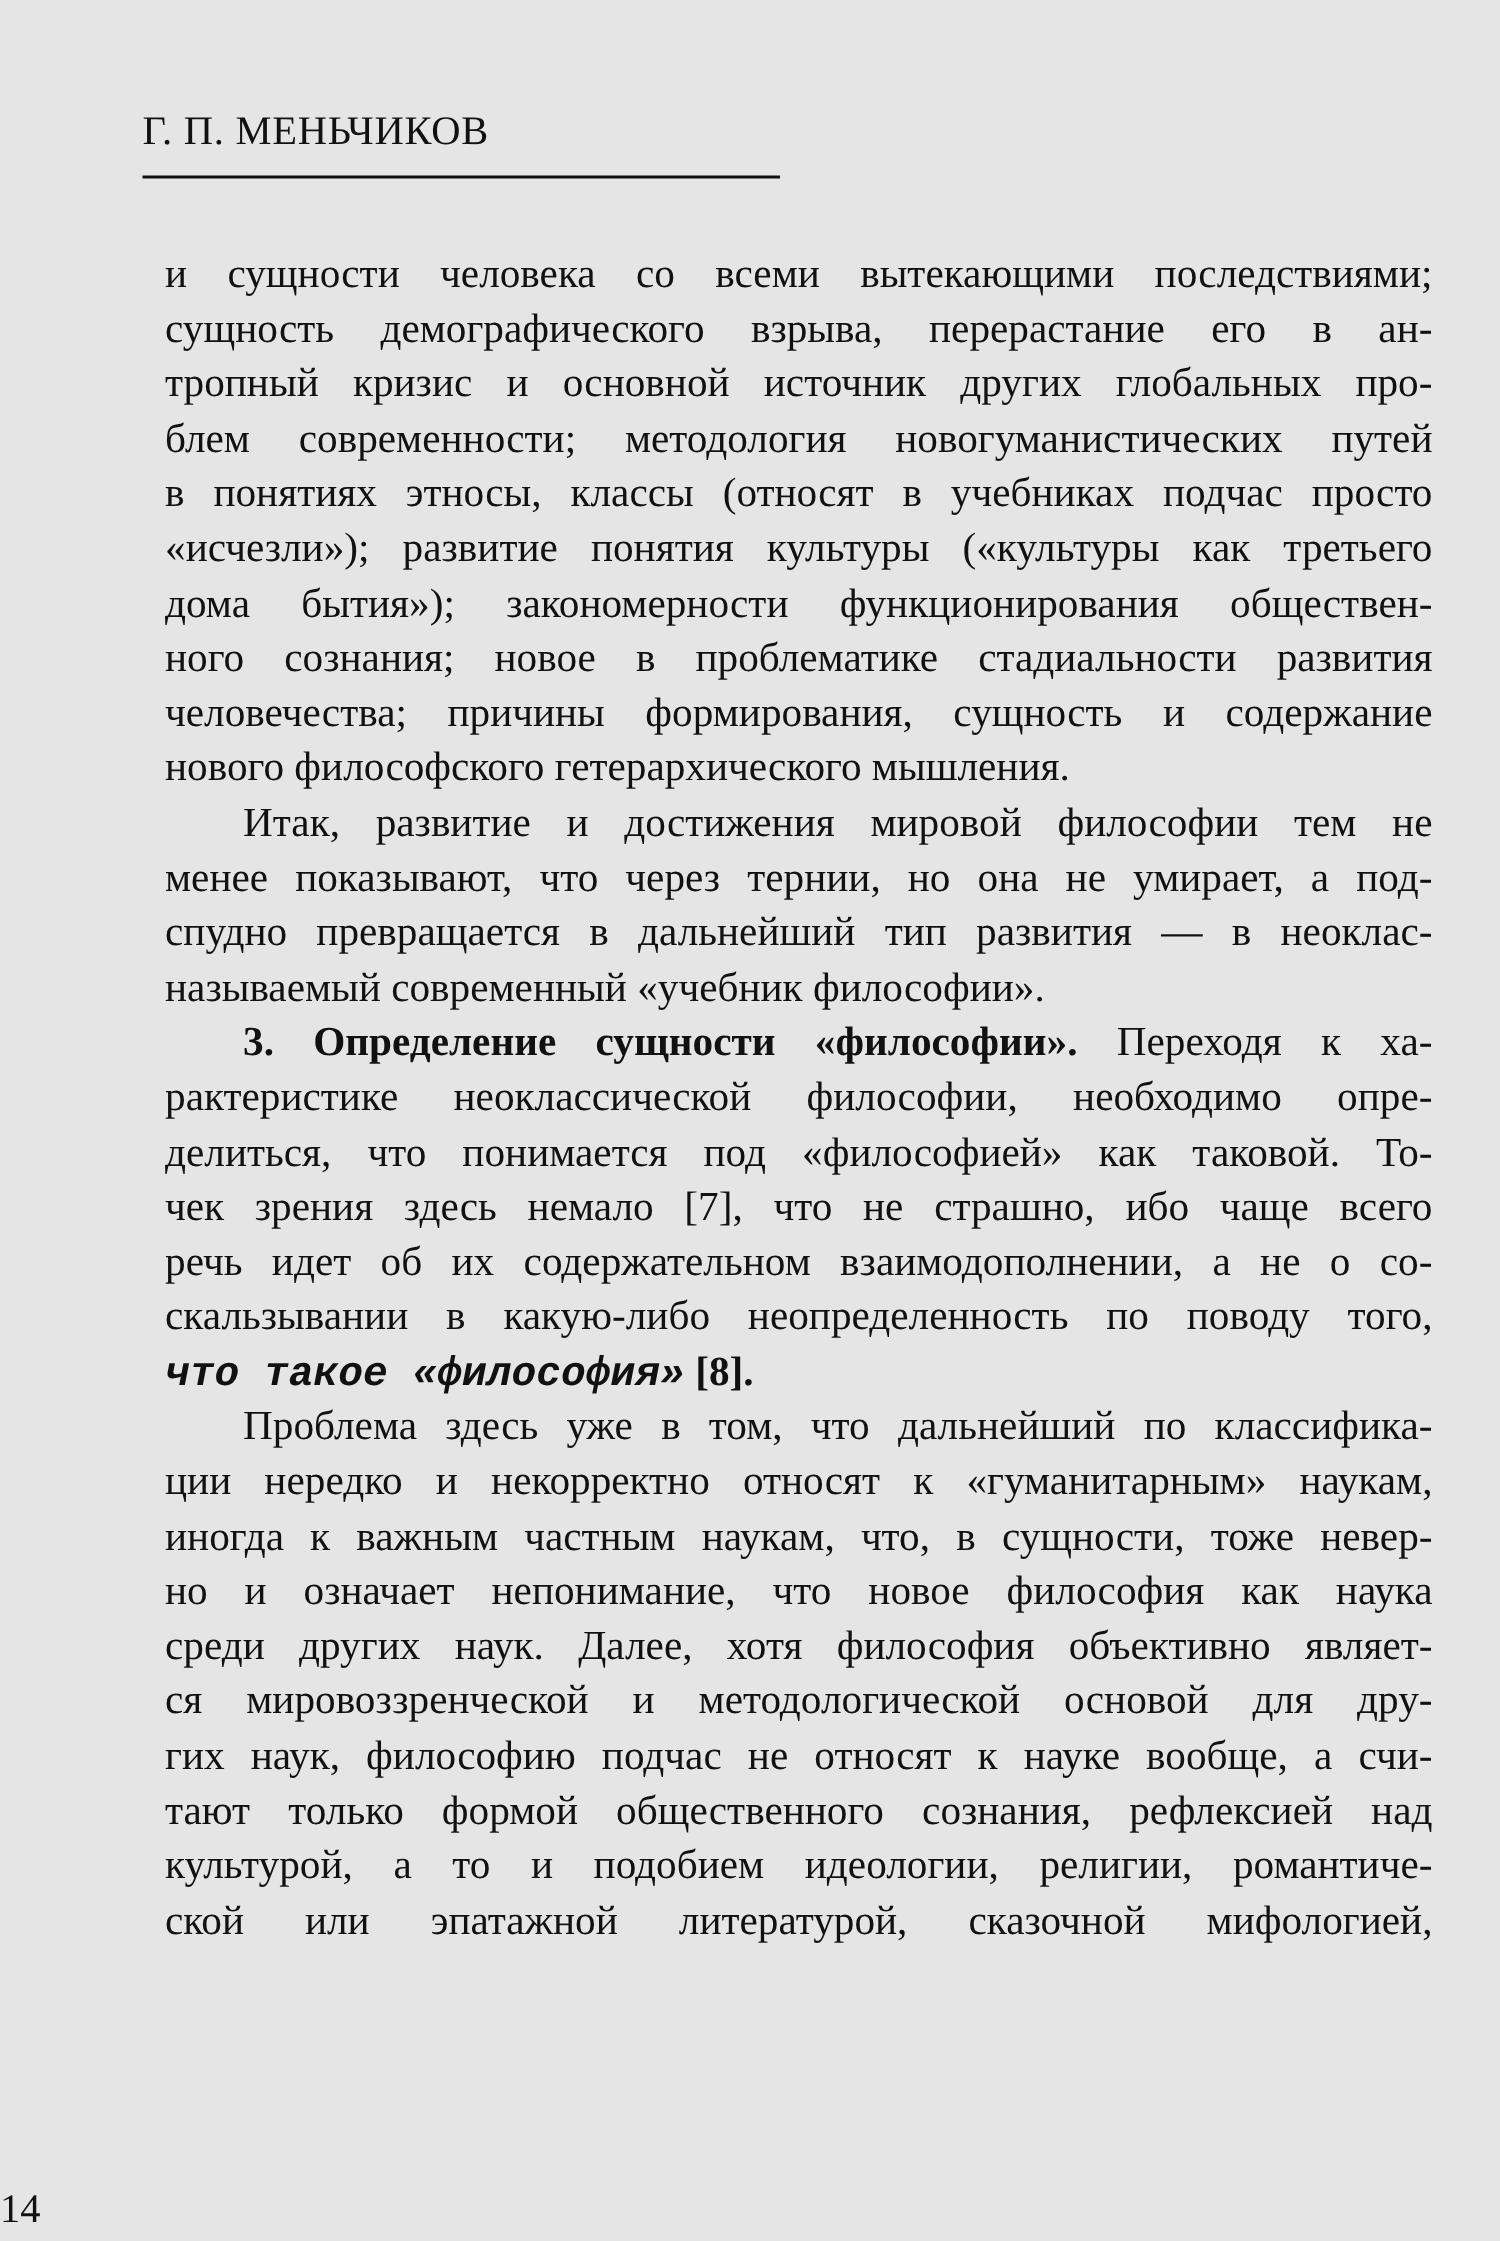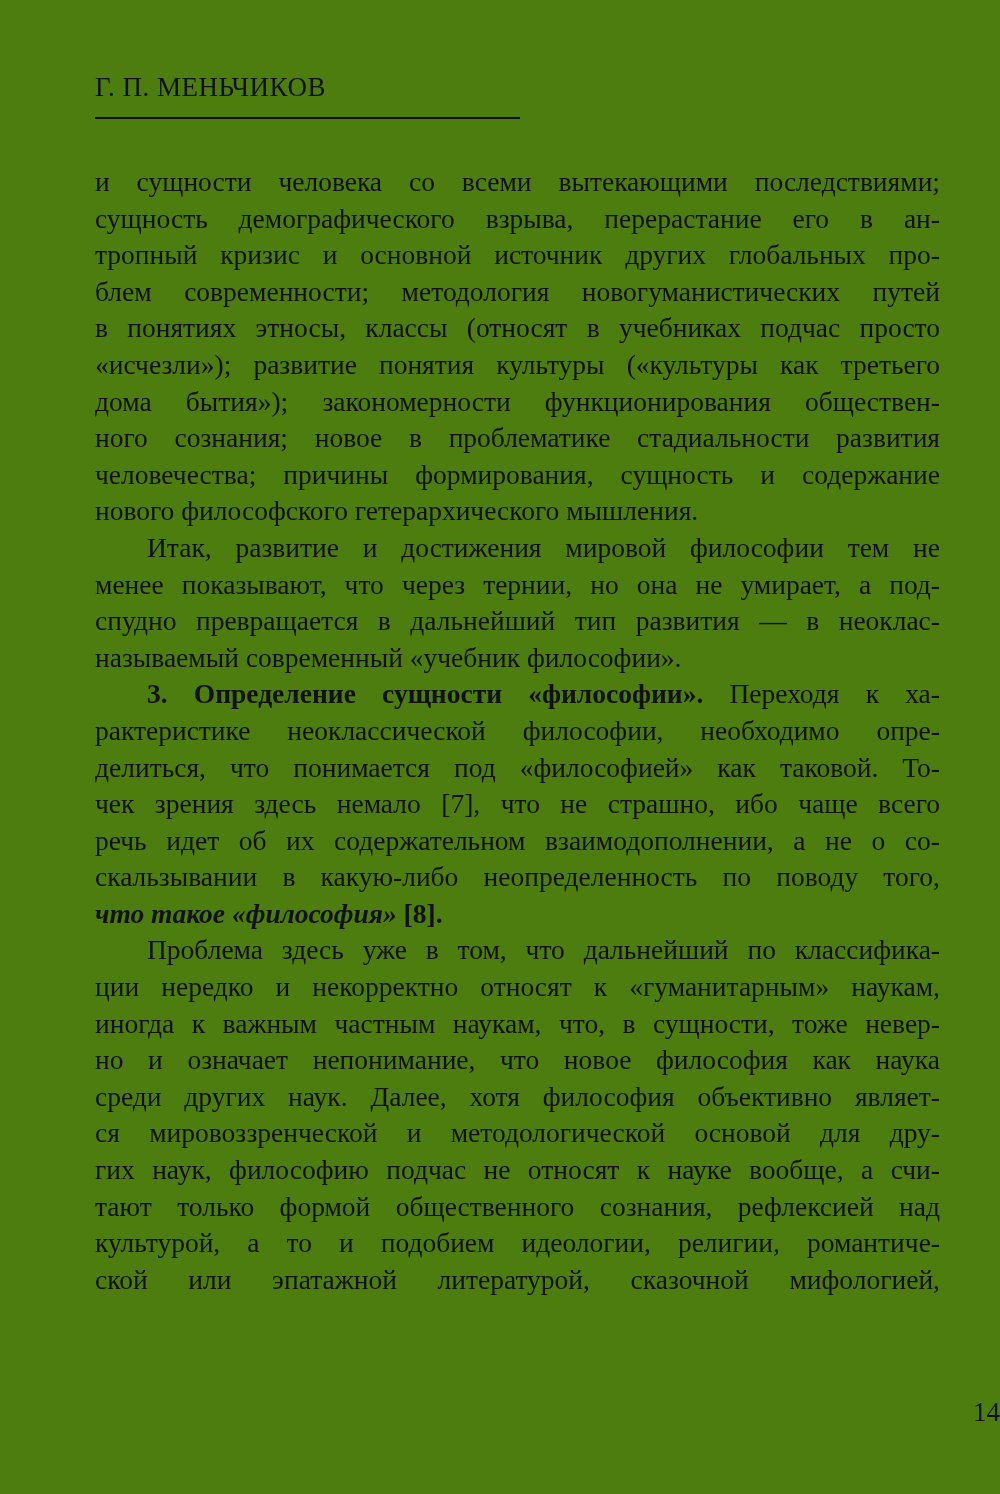--- a/index.html
+++ b/index.html
@@ -1,26 +1,26 @@
 <!DOCTYPE html>
 <html><head>
   <meta charset="utf-8">
   <style>
     html, body { margin: 0; padding: 0; background: #ffffff; }
     body { width: 1000px; height: 1494px; position: relative; overflow: hidden; }
-    .page { position: absolute; left: 0; top: 0; width: 1000px; height: 1494px; background: #4d7c0f; color: #111111; font-family: "Liberation Serif", "DejaVu Serif", serif; }
+    .page { position: absolute; left: 0; top: 0; width: 1000px; height: 1494px; background: #e5e5e5; color: #111111; font-family: "Liberation Serif", "DejaVu Serif", serif; }
     .running-head { position: absolute; left: 95px; top: 72px; font-size: 27px; letter-spacing: 0.5px; color: #111; white-space: nowrap; }
     .head-rule { position: absolute; left: 95px; top: 117px; width: 425px; height: 2px; background: #111; }
-    .body-text { position: absolute; left: 95px; top: 164px; width: 845px; }
+    .body-text { position: absolute; left: 110px; top: 164px; width: 845px; }
     .line { height: 36.6px; line-height: 36.6px; font-size: 27.5px; white-space: nowrap; text-align: justify; text-align-last: justify; overflow: visible; }
     .line.last { text-align-last: left; }
     .line.indent { padding-left: 52px; }
     .bold { font-weight: bold; }
-    .bolditalic { font-weight: bold; font-style: italic; }
-    .page-number { position: absolute; left: 0; width: 1000px; top: 1397px; text-align: right; font-size: 27px; }
+    .bolditalic { font-weight: bold; font-style: italic; font-family: Liberation Mono, monospace; }
+    .page-number { position: absolute; left: 0; width: 1000px; top: 1457px; text-align: left; font-size: 27px; }
   </style>
 </head>
 <body>
 
 <div class="page">
   <div class="running-head">Г. П. МЕНЬЧИКОВ</div>
   <div class="head-rule"></div>
 
   <div class="body-text">
 

